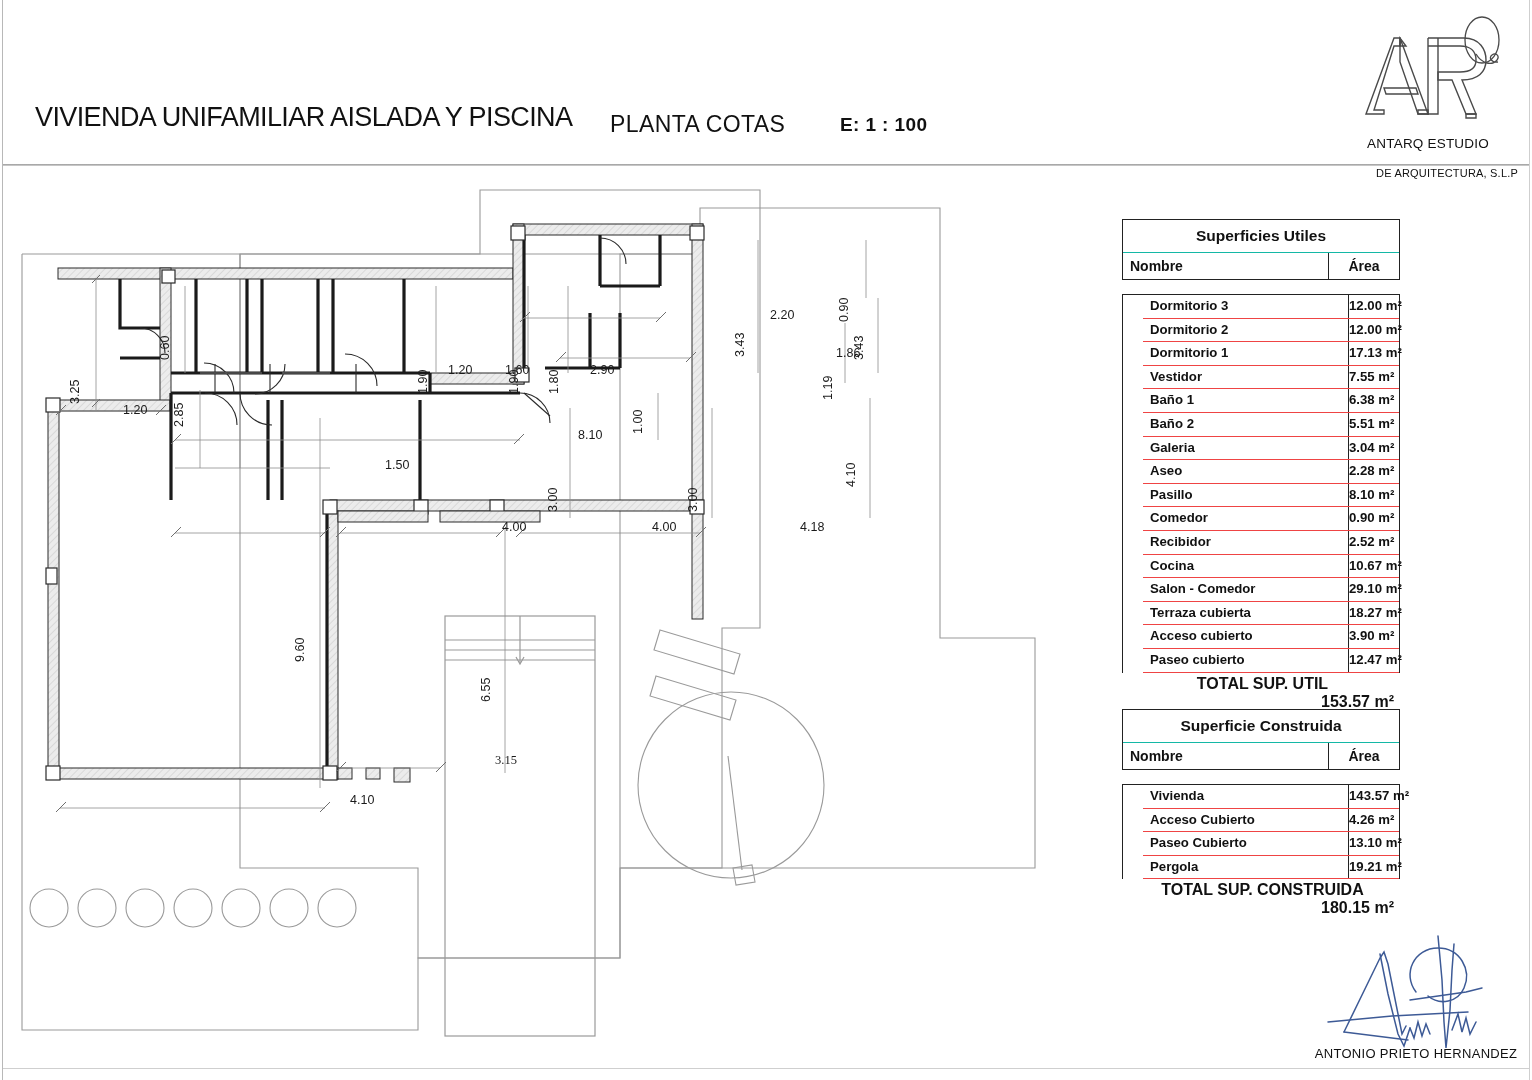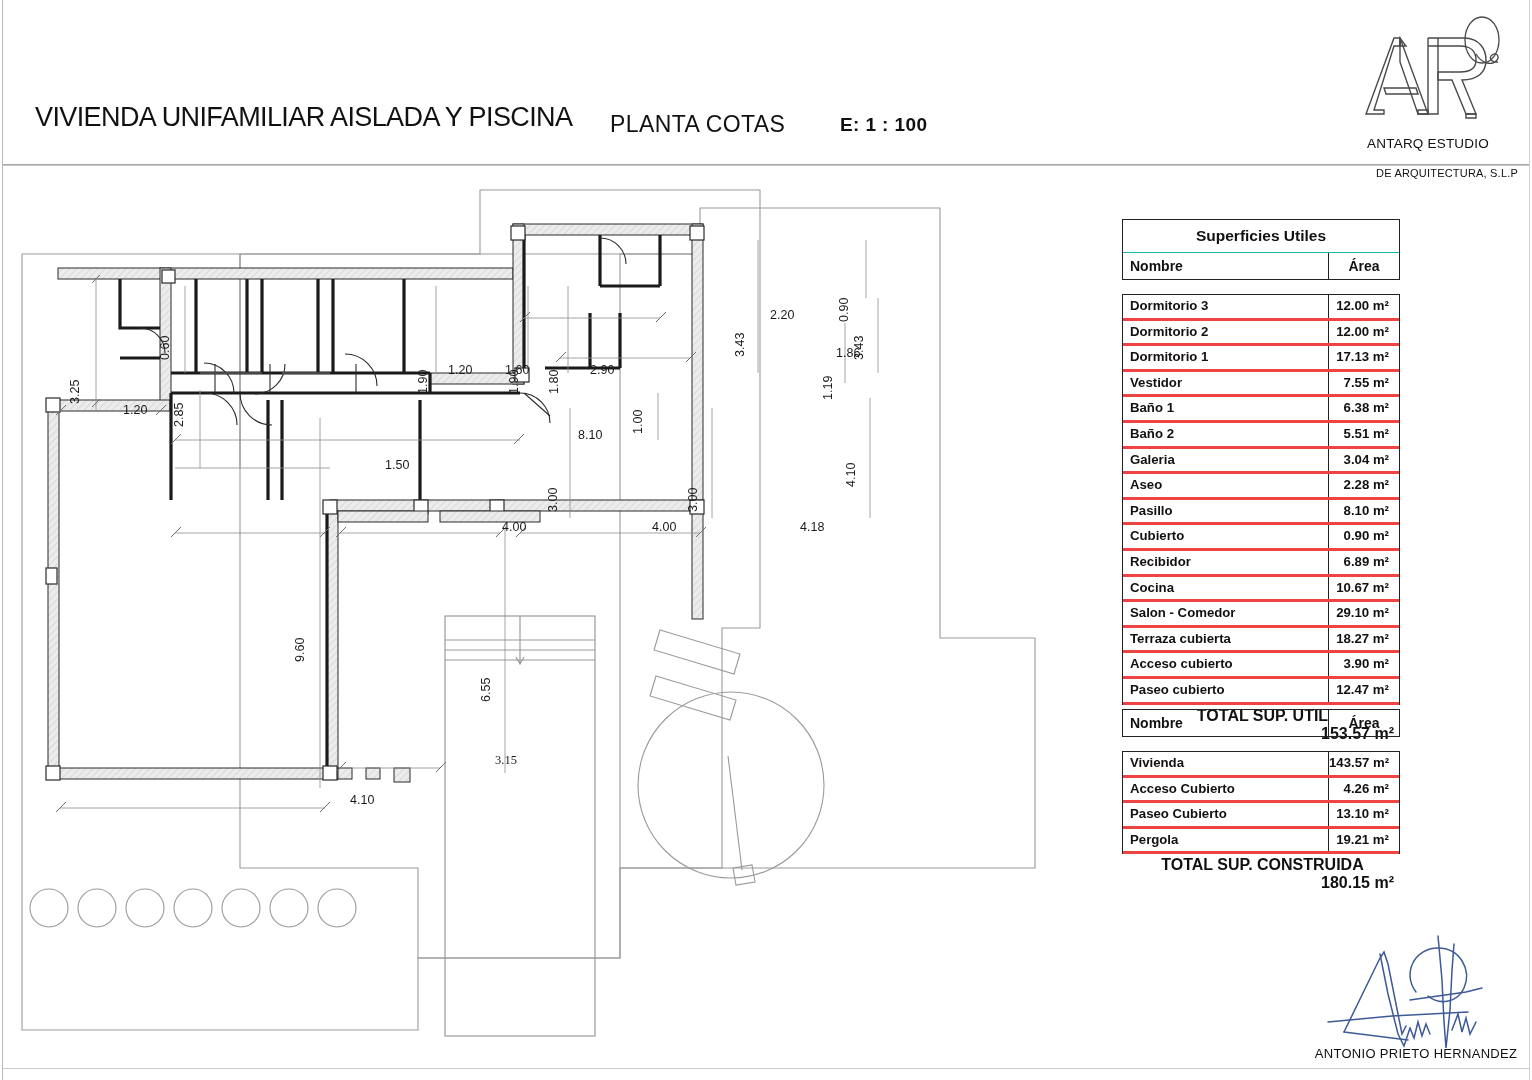--- a/index.html
+++ b/index.html
@@ -41,21 +41,21 @@
   .tbl{position:absolute;font-size:13px;font-weight:700;}
   .tbl .hdr-box{border:1px solid #222;box-sizing:border-box;}
   .tbl .hdr-title{height:32px;line-height:32px;text-align:center;font-size:15.5px;
                   border-bottom:1px solid #14b8a6;}
   .tbl .hdr-cols{height:26px;display:flex;}
   .tbl .hdr-cols .c1{flex:0 0 206px;line-height:26px;padding-left:7px;font-size:14px;
                      border-right:1px solid #222;box-sizing:border-box;}
   .tbl .hdr-cols .c2{flex:1;line-height:26px;text-align:center;font-size:14px;}
 
   .rows{border:1px solid #222;border-bottom:none;box-sizing:border-box;margin-top:14px;}
-  .row{height:22.6px;display:flex;border-bottom:3px solid #ef4444;}
+  .row{height:22.6px;display:flex;border-bottom:1px solid #ef4444;margin-left:20px;}
   .row .n{flex:0 0 206px;line-height:22.6px;padding-left:7px;font-size:13.2px;
           border-right:1px solid #222;box-sizing:border-box;white-space:nowrap;}
   .row .a{flex:1;line-height:22.6px;text-align:right;padding-right:10px;font-size:13.2px;
           white-space:nowrap;}
   .total{display:flex;height:26px;align-items:center;margin-top:2px;flex-direction:column;}
   .total .tl{font-size:16px;font-weight:700;padding-left:3px;white-space:nowrap;}
   .total .tv{font-size:16px;font-weight:700;margin-left:auto;padding-right:6px;white-space:nowrap;}
   .total.wide .tl{flex:0 0 auto;}
 
   
@@ -147,26 +147,26 @@
         </div>
         <div class="row">
           <div class="n">Aseo</div>
           <div class="a">2.28 m²</div>
         </div>
         <div class="row">
           <div class="n">Pasillo</div>
           <div class="a">8.10 m²</div>
         </div>
         <div class="row">
-          <div class="n">Cubierto</div>
+          <div class="n">Comedor</div>
           <div class="a">0.90 m²</div>
         </div>
         <div class="row">
           <div class="n">Recibidor</div>
-          <div class="a">6.89 m²</div>
+          <div class="a">2.52 m²</div>
         </div>
         <div class="row">
           <div class="n">Cocina</div>
           <div class="a">10.67 m²</div>
         </div>
         <div class="row">
           <div class="n">Salon - Comedor</div>
           <div class="a">29.10 m²</div>
         </div>
         <div class="row">
@@ -183,20 +183,21 @@
         </div>
       </div>
     <div class="total">
       <span class="tl">TOTAL SUP. UTIL</span>
       <span class="tv">153.57 m²</span>
     </div>
   </div>
 
   <div class="tbl" id="tbl-construida" style="left:1122px;top:709px;width:278px;">
     <div class="hdr-box">
+      <div class="hdr-title">Superficie Construida</div>
       <div class="hdr-cols">
         <div class="c1">Nombre</div>
         <div class="c2">Área</div>
       </div>
     </div>
     <div class="rows" id="rows-construida">
         <div class="row">
           <div class="n">Vivienda</div>
           <div class="a">143.57 m²</div>
         </div>

